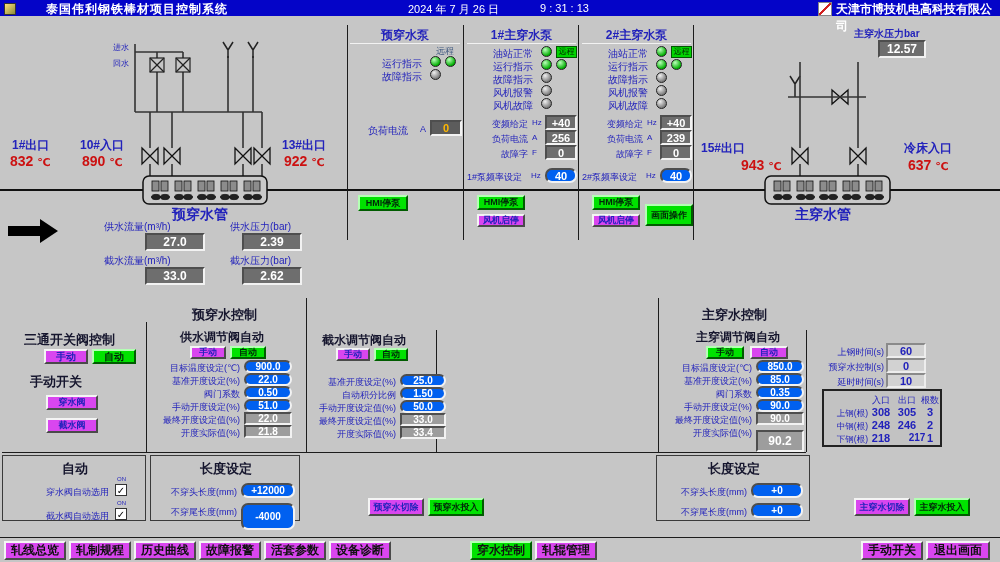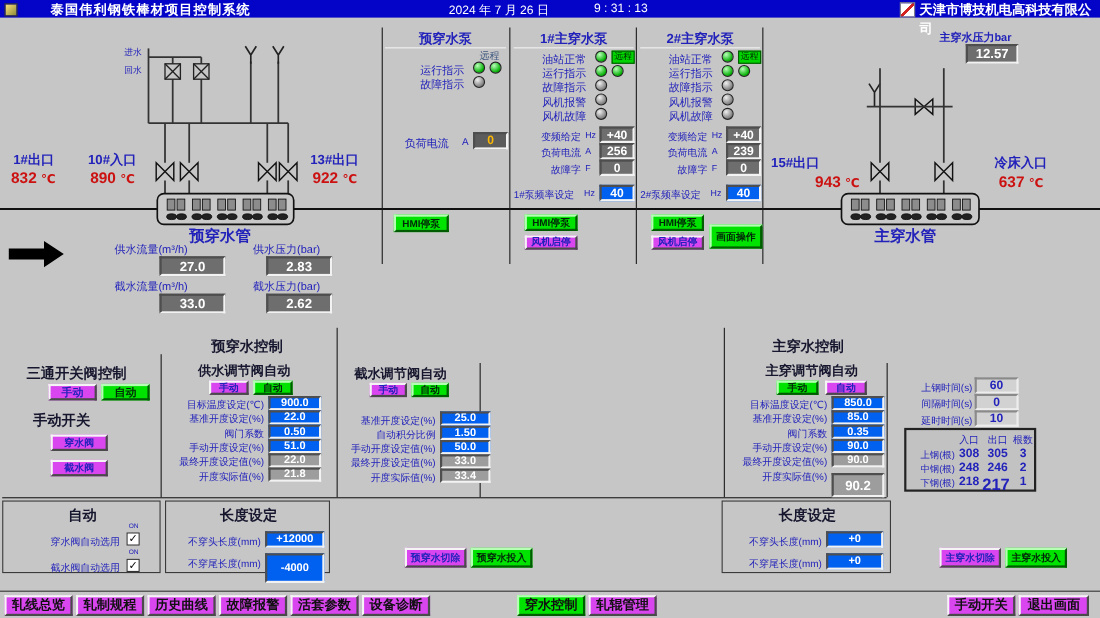--- a/index.html
+++ b/index.html
@@ -6,21 +6,21 @@
   .canvas{position:relative;width:1000px;height:562px;background:#c6c6c6;
     font-family:"Liberation Sans","DejaVu Sans",sans-serif;overflow:hidden;}
   .abs{position:absolute;}
   .blab{color:#2222bb;}
   .blabB{color:#2222bb;font-weight:bold;}
   .sect{color:#16162e;font-weight:bold;}
   .redv{color:#cc1111;font-weight:bold;}
   .val{position:absolute;display:flex;align-items:center;justify-content:center;
     font-weight:bold;border:2px solid;border-color:#4e4e4e #f2f2f2 #f2f2f2 #4e4e4e;box-sizing:border-box;}
   .val.dark{background:#6e6e6e;color:#ffffff;}
-  .val.blue{background:#0060f0;color:#ffffff;}
+  .val.blue{background:#0060f0;color:#ffffff;border-radius:7px;}
   .val.grey{background:#9d9d9d;color:#ffffff;}
   .val.amber{background:#5c5c5c;color:#ffb800;}
   .val.lite{background:#d2d2d2;color:#2222bb;border-color:#8a8a8a #ededed #ededed #8a8a8a;}
   .btn{position:absolute;display:flex;align-items:center;justify-content:center;box-sizing:border-box;
     border:2px solid;border-color:#f4f4f4 #4a4a4a #4a4a4a #f4f4f4;background:#d946ef;cursor:pointer;}
   .btn.green{background:#00e200;border-color:#b4ffb4 #005c00 #005c00 #b4ffb4;color:#002808;font-weight:bold;}
   .btn.toggle{color:#2222bb;font-weight:bold;}
   .led{position:absolute;width:11px;height:11px;border-radius:50%;border:1px solid #222;box-sizing:border-box;}
   .led.on{background:radial-gradient(circle at 35% 30%,#baffba,#00ae00 72%);}
   .led.off{background:radial-gradient(circle at 35% 30%,#efefef,#7c7c7c 72%);}
@@ -195,21 +195,21 @@
   <span class="abs blabB" style="left:282px;top:137px;font-size:12px;">13#出口</span>
   <span class="abs redv" style="left:284px;top:153px;font-size:14px;"><span>922</span> <span style="font-size:11px;">℃</span></span>
   <span class="abs blabB" style="left:701px;top:140px;font-size:12px;">15#出口</span>
   <span class="abs redv" style="left:703px;top:157px;font-size:14px;margin-left:38px;"><span>943</span> <span style="font-size:11px;">℃</span></span>
   <span class="abs blabB" style="left:904px;top:140px;font-size:12px;">冷床入口</span>
   <span class="abs redv" style="left:908px;top:157px;font-size:14px;"><span>637</span> <span style="font-size:11px;">℃</span></span>
 
   <span class="abs blab" style="left:104px;top:220px;font-size:10px;">供水流量(m³/h)</span>
   <span class="abs blab" style="left:230px;top:220px;font-size:10px;">供水压力(bar)</span>
   <div class="val dark" style="left:145px;top:233px;width:60px;height:18px;font-size:12px;">27.0</div>
-  <div class="val dark" style="left:242px;top:233px;width:60px;height:18px;font-size:12px;">2.83</div>
+  <div class="val dark" style="left:242px;top:233px;width:60px;height:18px;font-size:12px;">2.39</div>
   <span class="abs blab" style="left:104px;top:254px;font-size:10px;">截水流量(m³/h)</span>
   <span class="abs blab" style="left:230px;top:254px;font-size:10px;">截水压力(bar)</span>
   <div class="val dark" style="left:145px;top:267px;width:60px;height:18px;font-size:12px;">33.0</div>
   <div class="val dark" style="left:242px;top:267px;width:60px;height:18px;font-size:12px;">2.62</div>
 
   <div class="vline" style="left:347px;top:25px;height:215px;"></div>
   <div class="vline" style="left:463px;top:25px;height:215px;"></div>
   <div class="vline" style="left:578px;top:25px;height:215px;"></div>
   <div class="vline" style="left:693px;top:25px;height:215px;"></div>
 
@@ -351,40 +351,40 @@
   <div class="val blue" style="left:756px;top:386px;width:48px;height:13px;font-size:10px;">0.35</div>
   <span class="abs blab rt" style="left:666px;top:401px;width:86px;font-size:9px;">手动开度设定(%)</span>
   <div class="val blue" style="left:756px;top:399px;width:48px;height:13px;font-size:10px;">90.0</div>
   <span class="abs blab rt" style="left:666px;top:414px;width:86px;font-size:9px;">最终开度设定值(%)</span>
   <div class="val grey" style="left:756px;top:412px;width:48px;height:13px;font-size:10px;">90.0</div>
   <span class="abs blab rt" style="left:666px;top:427px;width:86px;font-size:9px;">开度实际值(%)</span>
   <div class="val grey" style="left:756px;top:430px;width:48px;height:22px;font-size:12px;">90.2</div>
 
   <span class="abs blab rt" style="left:826px;top:346px;width:58px;font-size:9px;">上钢时间(s)</span>
   <div class="val lite" style="left:886px;top:343px;width:40px;height:15px;font-size:11px;">60</div>
-  <span class="abs blab rt" style="left:826px;top:361px;width:58px;font-size:9px;">间隔时间(s)</span>
+  <span class="abs blab rt" style="left:826px;top:361px;width:58px;font-size:9px;">预穿水控制(s)</span>
   <div class="val lite" style="left:886px;top:358px;width:40px;height:15px;font-size:11px;">0</div>
   <span class="abs blab rt" style="left:826px;top:376px;width:58px;font-size:9px;">延时时间(s)</span>
   <div class="val lite" style="left:886px;top:373px;width:40px;height:15px;font-size:11px;">10</div>
 
   <div class="abs" style="left:822px;top:389px;width:120px;height:58px;border:2px solid #222;background:#c2c2c2;box-sizing:border-box;">
     <span class="abs blab ct" style="left:44px;top:3px;width:26px;font-size:9px;">入口</span>
     <span class="abs blab ct" style="left:70px;top:3px;width:26px;font-size:9px;">出口</span>
     <span class="abs blab ct" style="left:96px;top:3px;width:20px;font-size:9px;">根数</span>
     <span class="abs blab rt" style="left:2px;top:17px;width:42px;font-size:8.5px;">上钢(根)</span>
     <span class="abs blabB ct" style="left:44px;top:15px;width:26px;font-size:11px;">308</span>
     <span class="abs blabB ct" style="left:70px;top:15px;width:26px;font-size:11px;">305</span>
     <span class="abs blabB ct" style="left:96px;top:15px;width:20px;font-size:11px;">3</span>
     <span class="abs blab rt" style="left:2px;top:30px;width:42px;font-size:8.5px;">中钢(根)</span>
     <span class="abs blabB ct" style="left:44px;top:28px;width:26px;font-size:11px;">248</span>
     <span class="abs blabB ct" style="left:70px;top:28px;width:26px;font-size:11px;">246</span>
     <span class="abs blabB ct" style="left:96px;top:28px;width:20px;font-size:11px;">2</span>
     <span class="abs blab rt" style="left:2px;top:43px;width:42px;font-size:8.5px;">下钢(根)</span>
     <span class="abs blabB ct" style="left:44px;top:41px;width:26px;font-size:11px;">218</span>
-    <span class="abs blabB ct" style="left:68px;top:41px;width:26px;font-size:15px;text-align:right;">217</span>
+    <span class="abs blabB ct" style="left:80px;top:41px;width:26px;font-size:10px;">217</span>
     <span class="abs blabB ct" style="left:96px;top:41px;width:20px;font-size:11px;">1</span>
   </div>
 
   <div class="pbox" style="left:2px;top:455px;width:144px;height:66px;">
     <div class="abs sect ct" style="left:0;top:4px;width:144px;font-size:13px;">自动</div>
     <span class="abs" style="left:114px;top:20px;font-size:6px;color:#2222bb;">ON</span>
     <span class="abs blab rt" style="left:12px;top:30px;width:94px;font-size:9px;">穿水阀自动选用</span>
     <div class="cb" style="left:112px;top:28px;">✓</div>
     <span class="abs" style="left:114px;top:44px;font-size:6px;color:#2222bb;">ON</span>
     <span class="abs blab rt" style="left:12px;top:54px;width:94px;font-size:9px;">截水阀自动选用</span>

